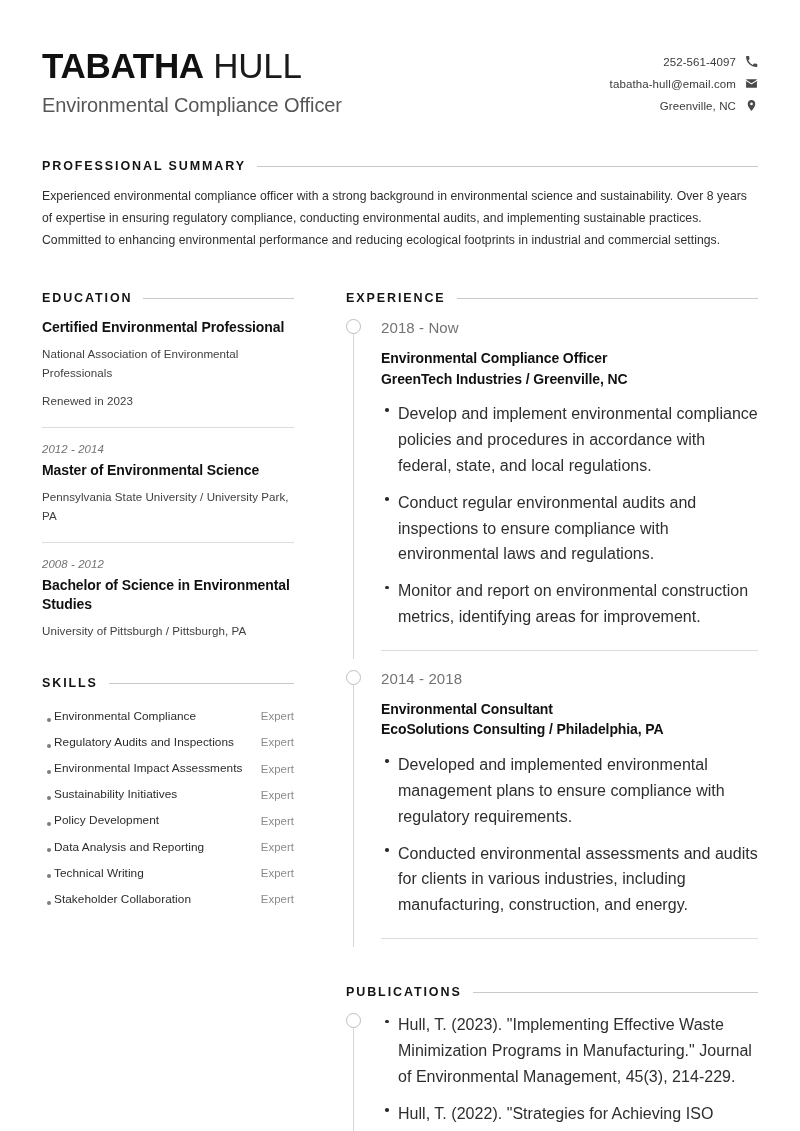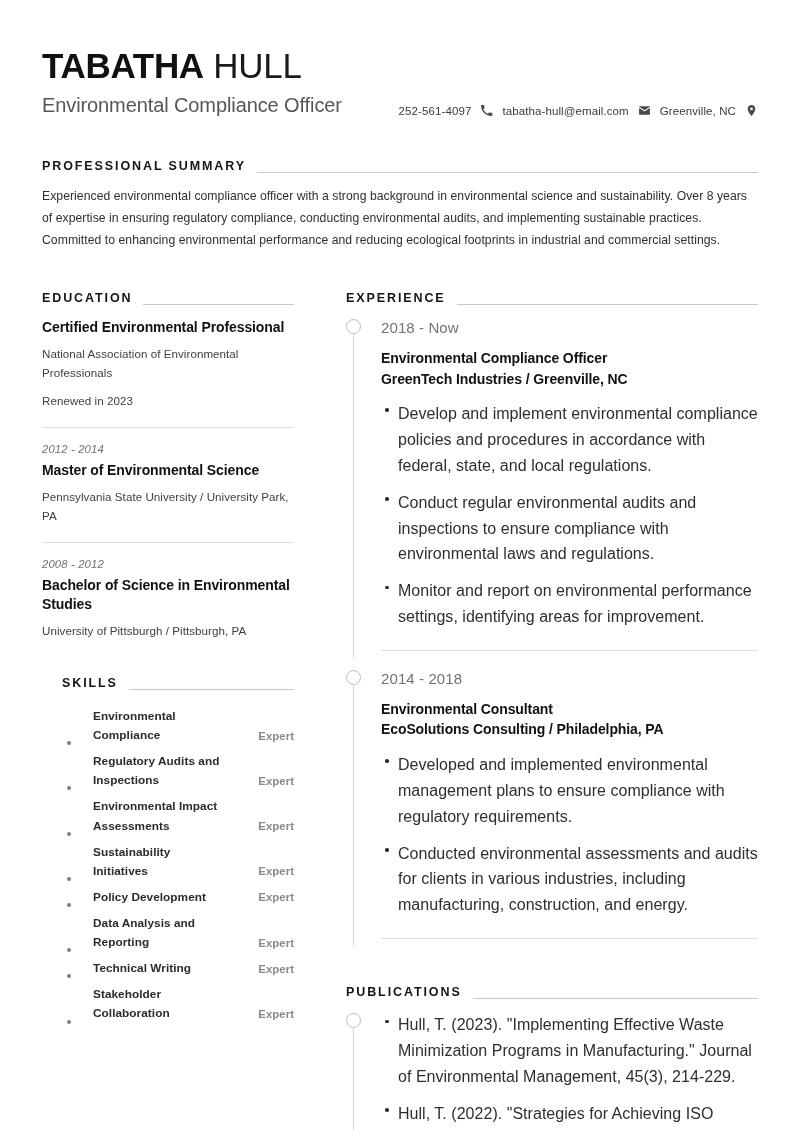--- a/index.html
+++ b/index.html
@@ -20,21 +20,21 @@
     position: relative;
     width: 800px;
     height: 1131px;
     background: #ffffff;
     padding: 36px 42px 0 42px;
   }
 
   
   .header {
     display: flex;
-    align-items: flex-end;
+    align-items: center;
     justify-content: space-between;
     padding-top: 8px;
   }
 
   .identity { padding-top: 2px; }
 
   .name {
     font-size: 35px;
     line-height: 1.12;
     letter-spacing: -0.3px;
@@ -53,21 +53,21 @@
     margin-top: 9px;
     font-size: 20px;
     font-weight: 400;
     color: #565656;
     letter-spacing: -0.1px;
   }
 
   .contact {
     padding-top: 6px;
     display: flex;
-    flex-direction: row;
+    flex-direction: column;
     align-items: flex-end;
     gap: 9px;
   }
   .contact-row {
     display: flex;
     align-items: center;
     justify-content: flex-end;
     gap: 9px;
     font-size: 11.5px;
     color: #3a3a3a;
@@ -79,21 +79,21 @@
     display: inline-flex;
     align-items: center;
     justify-content: center;
     flex: 0 0 auto;
   }
   .contact-icon svg { display: block; }
 
   
   .section-head {
     display: flex;
-    align-items: flex-end;
+    align-items: center;
     gap: 11px;
     margin-bottom: 13px;
   }
   .section-head h2 {
     font-size: 12.5px;
     font-weight: 700;
     letter-spacing: 1.9px;
     color: #141414;
     white-space: nowrap;
     text-transform: uppercase;
@@ -156,27 +156,26 @@
     margin-top: 9px;
     letter-spacing: 0.05px;
   }
   .edu-divider {
     height: 1px;
     background: #dcdcdc;
     margin: 17px 0 15px 0;
   }
 
   
-  .skills-block { margin-top: 36px; margin-left: 20px; }
+  .skills-block { margin-top: 36px; }
   .skill-row {
     display: flex;
-    align-items: flex-end;
-    gap: 22px;
+    align-items: center;
+    gap: 3px;
     padding: 3.5px 0;
-    font-weight: bold;
   }
   .skill-bullet {
     flex: 0 0 auto;
     width: 4px;
     height: 4px;
     border-radius: 50%;
     background: #7d7d7d;
     margin-top: 6.5px;
     margin-left: 5px;
   }
@@ -445,21 +444,21 @@
             <div class="tl-marker">
               <span class="tl-line"></span>
               <span class="tl-circle"></span>
             </div>
             <div class="exp-date">2018 - Now</div>
             <div class="exp-role">Environmental Compliance Officer</div>
             <div class="exp-org">GreenTech Industries / Greenville, NC</div>
             <ul class="bullets">
               <li>Develop and implement environmental compliance policies and procedures in accordance with federal, state, and local regulations.</li>
               <li>Conduct regular environmental audits and inspections to ensure compliance with environmental laws and regulations.</li>
-              <li>Monitor and report on environmental performance settings, identifying areas for improvement.</li>
+              <li>Monitor and report on environmental construction metrics, identifying areas for improvement.</li>
             </ul>
             <div class="exp-divider"></div>
           </div>
 
           <div class="tl-item">
             <div class="tl-marker">
               <span class="tl-line"></span>
               <span class="tl-circle"></span>
             </div>
             <div class="exp-date">2014 - 2018</div>

